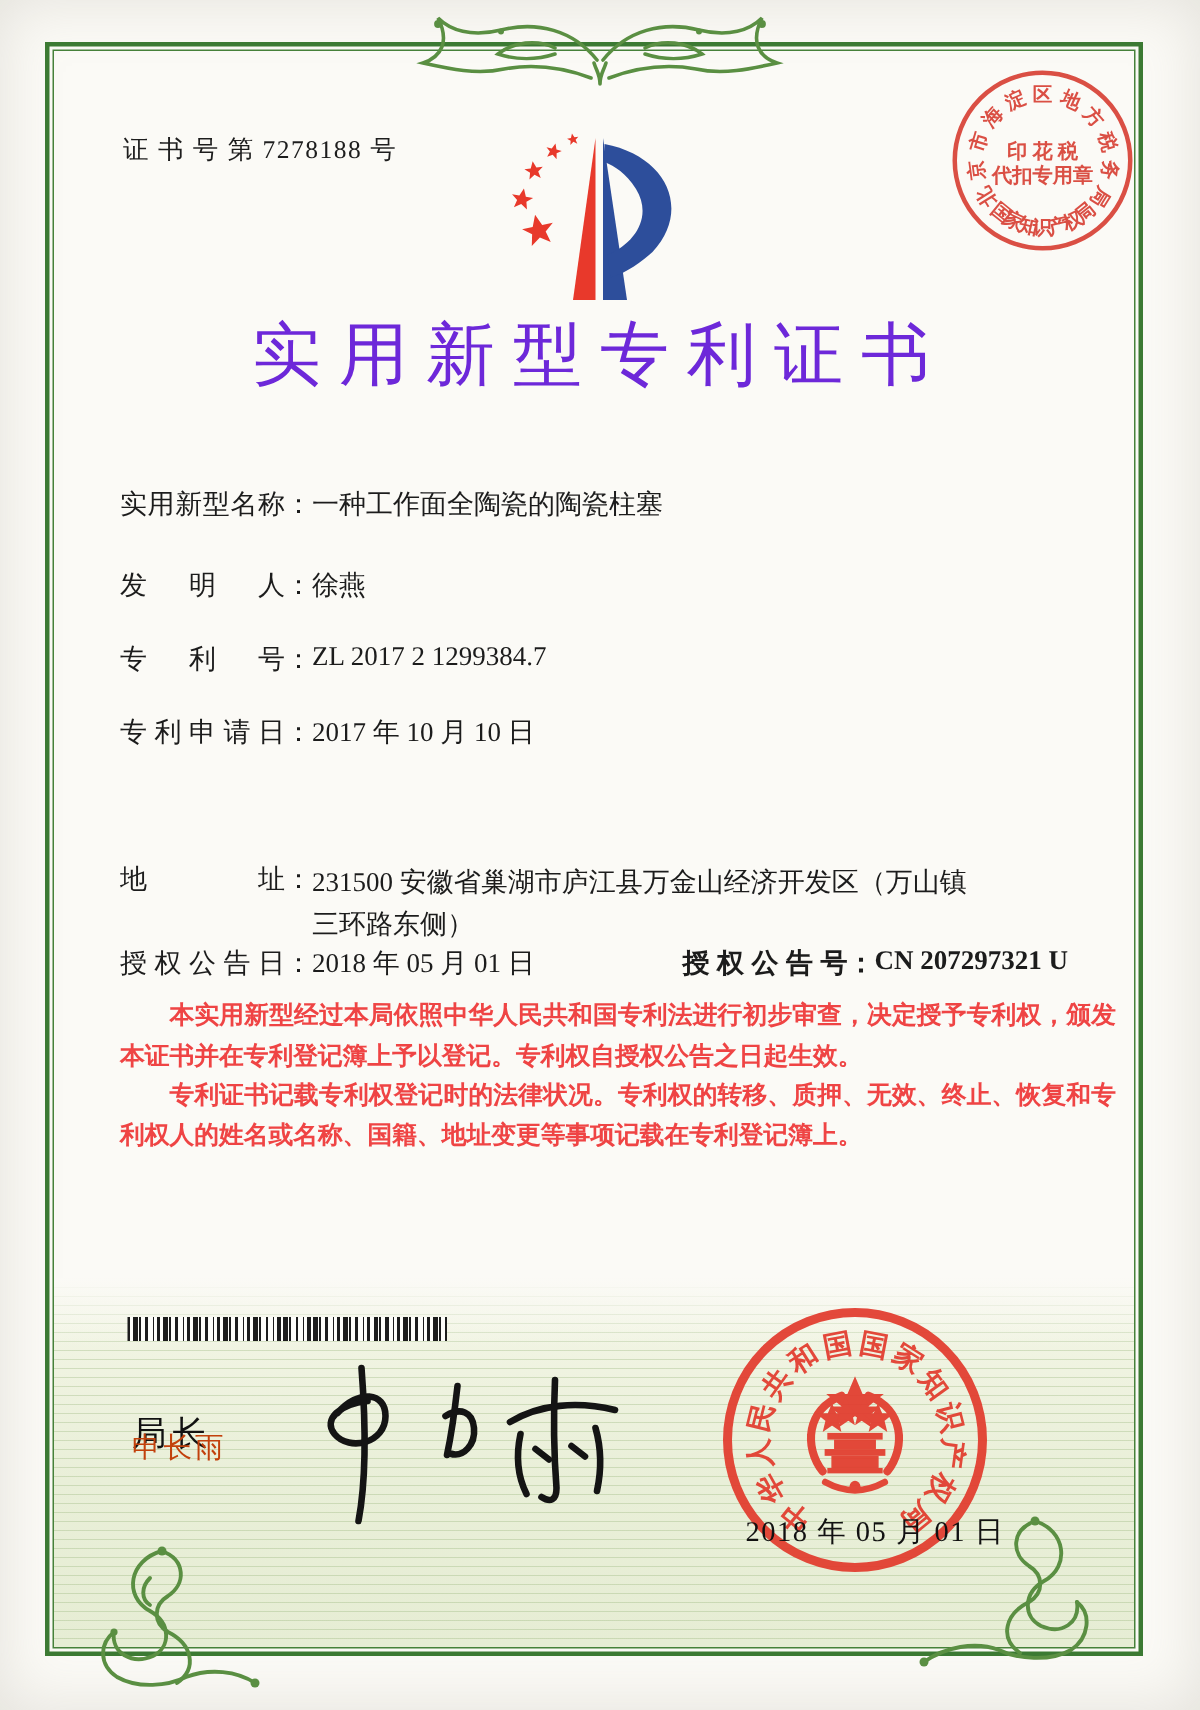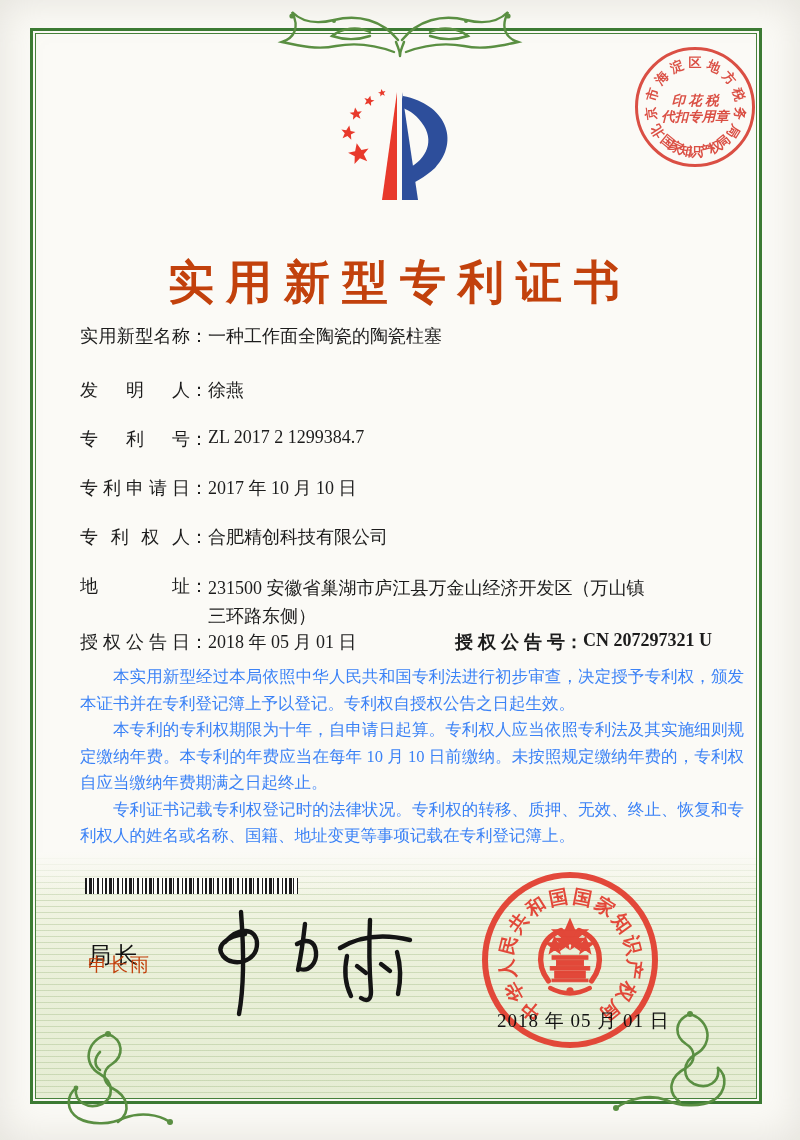--- a/index.html
+++ b/index.html
@@ -24,34 +24,34 @@
   }
   .band::before { content:""; position:absolute; left:0; right:0; top:0; height:46px;
           background:linear-gradient(180deg,#fbfaf6 0%, rgba(251,250,246,0) 100%); }
 
   .txt { position:absolute; white-space:nowrap; }
 
   .cert-no { left:82px; top:88px; font-size:17px; letter-spacing:1px; color:#1d1d1d; }
 
   .logo { position:absolute; left:325px; top:88px; }
 
-  .title { left:0; right:0; top:206px; text-align:center; font-size:46px; font-weight:bold;
-           letter-spacing:12px; color:#c2410c;margin-top:46px; }
+  .title { left:0; right:0; top:206px; text-align:center; font-size:46px; font-weight:normal;
+           letter-spacing:12px; color:#6d28d9; }
 
   
   .frow { position:absolute; left:80px; font-size:18px; color:#1c1c1c; }
   .flabel { display:inline-block; width:110px; text-align:justify; text-align-last:justify;
             text-justify:inter-character; vertical-align:top; }
   .fcolon { display:inline-block; width:18px; vertical-align:top; }
   .fvalue { display:inline-block; vertical-align:top; }
   .fvalue.wrap { white-space:normal; width:452px; line-height:28px; }
   .frow2 { white-space:normal; }
 
   .paras { position:absolute; left:80px; top:664px; width:664px; font-size:16.5px;
-           line-height:26.5px; text-align:justify; color:#3b82f6; }
+           line-height:26.5px; text-align:justify; color:#ef4444;font-weight:bold; }
   .paras p { text-indent:2em; margin:0; }
 
   .barcode { position:absolute; left:85px; top:878px; width:213px; height:16px;
      background:repeating-linear-gradient(90deg,
        #1c1c1c 0 2px, #fdfdfa 2px 4px, #1c1c1c 4px 7px, #fdfdfa 7px 8px,
        #1c1c1c 8px 9px, #fdfdfa 9px 12px, #1c1c1c 12px 14px, #fdfdfa 14px 17px,
        #1c1c1c 17px 18px, #fdfdfa 18px 20px); }
 
   .director-label { left:88px; top:940px; font-size:23px; letter-spacing:4px; color:#111; }
   .director-name  { left:88px; top:924px; font-size:19px; letter-spacing:2px; color:#c2410c;margin-top:28px; }
@@ -61,21 +61,21 @@
   .stamp { position:absolute; border-radius:50%; }
   .stamp .ring { position:absolute; inset:0; border-radius:50%; }
   .circ { position:absolute; inset:0; }
   .circ span { position:absolute; left:50%; top:50%; width:1em; height:1em; margin:-.5em;
                line-height:1em; text-align:center; transform-origin:center; }
 
   .tax-stamp { left:635px; top:47px; width:120px; height:120px; opacity:.88; z-index:5; }
   .tax-stamp .ring { border:3px solid #d6382c; }
   .tax-stamp .circ { font-size:13px; font-weight:bold; color:#d6382c; }
   .tax-center { position:absolute; left:0; right:0; top:46px; text-align:center;
-                color:#d6382c; font-weight:bold; font-size:13.5px; line-height:16px;font-style:italic; }
+                color:#d6382c; font-weight:bold; font-size:13.5px; line-height:16px; }
 
   .big-seal { left:482px; top:872px; width:176px; height:176px; opacity:.92; z-index:4; }
   .big-seal .ring { border:6px solid #e23a2c; }
   .big-seal .circ { font-size:19px; font-weight:bold; color:#e23a2c; }
 
   .seal-date { left:497px; top:1008px; font-size:19px; color:#111; z-index:6; letter-spacing:1px; }
 
   .footer { left:0; right:0; top:1064px; text-align:center; font-size:16px; color:#222; }
 
   .orn { position:absolute; z-index:2; }
@@ -126,20 +126,21 @@
       <path d="M40,6 C20,12 16,36 34,46 C48,54 48,70 36,76 C22,82 10,74 12,60"></path>
       <path d="M40,6 C56,12 56,28 44,36 C34,42 34,54 44,60 C60,68 64,84 50,94"></path>
       <path d="M12,60 C2,68 4,84 16,92 C30,100 52,98 64,92 C80,86 100,90 114,100"></path>
     </g>
     <g fill="#5a8f42">
       <circle cx="90" cy="6" r="3"></circle>
         <circle cx="16" cy="100" r="3"></circle>
     </g>
   </svg>
 
+  <div class="txt cert-no">证 书 号 第 7278188 号</div>
 
   <svg class="logo" width="150" height="126" viewBox="0 0 150 126">
     <defs>
       <path id="star" d="M0,-1 L0.294,-0.309 L0.951,-0.309 L0.42,0.118 L0.588,0.809 L0,0.4 L-0.588,0.809 L-0.42,0.118 L-0.951,-0.309 L-0.294,-0.309 Z"></path>
     </defs>
     <polygon points="72,4 57,112 72,112" fill="#e8392b"></polygon>
     <polygon points="77,4 77,112 93,112" fill="#2d4e9b"></polygon>
     <path d="M78,8 C120,16 136,52 110,80 C99,90 89,95 82,97 L80,82 C99,74 110,56 99,38 C92,27 85,23 78,20 Z" fill="#2d4e9b"></path>
     <g fill="#e8392b">
       <use href="#star" transform="translate(34,66) scale(11) rotate(-12)"></use>
@@ -157,36 +158,32 @@
   </div>
   <div class="frow" style="top:378px;">
     <span class="flabel">发明人</span><span class="fcolon">：</span><span class="fvalue">徐燕</span>
   </div>
   <div class="frow" style="top:427px;">
     <span class="flabel">专利号</span><span class="fcolon">：</span><span class="fvalue">ZL 2017 2 1299384.7</span>
   </div>
   <div class="frow" style="top:476px;">
     <span class="flabel">专利申请日</span><span class="fcolon">：</span><span class="fvalue">2017 年 10 月 10 日</span>
   </div>
-  <div class="frow" style="top:525px;">
-    <span class="flabel">专利权人</span><span class="fcolon">：</span><span class="fvalue">合肥精创科技有限公司</span>
-  </div>
   <div class="frow frow2" style="top:574px;">
     <span class="flabel">地址</span><span class="fcolon">：</span><span class="fvalue wrap">231500 安徽省巢湖市庐江县万金山经济开发区（万山镇三环路东侧）</span>
   </div>
   <div class="frow" style="top:630px;">
     <span class="flabel">授权公告日</span><span class="fcolon">：</span><span class="fvalue">2018 年 05 月 01 日</span>
   </div>
   <div class="frow" style="top:630px; left:455px;font-weight:bold;">
     <span class="flabel">授权公告号</span><span class="fcolon">：</span><span class="fvalue">CN 207297321 U</span>
   </div>
 
   <div class="paras">
     <p>本实用新型经过本局依照中华人民共和国专利法进行初步审查，决定授予专利权，颁发本证书并在专利登记簿上予以登记。专利权自授权公告之日起生效。</p>
-    <p>本专利的专利权期限为十年，自申请日起算。专利权人应当依照专利法及其实施细则规定缴纳年费。本专利的年费应当在每年 10 月 10 日前缴纳。未按照规定缴纳年费的，专利权自应当缴纳年费期满之日起终止。</p>
     <p>专利证书记载专利权登记时的法律状况。专利权的转移、质押、无效、终止、恢复和专利权人的姓名或名称、国籍、地址变更等事项记载在专利登记簿上。</p>
   </div>
 
   <div class="barcode"></div>
 
   <div class="txt director-label">局长</div>
   <div class="txt director-name">申长雨</div>
 
   <svg class="signature" width="215" height="112" viewBox="0 0 215 112">
     <g fill="none" stroke="#141414" stroke-width="4.4" stroke-linecap="round" stroke-linejoin="round">

